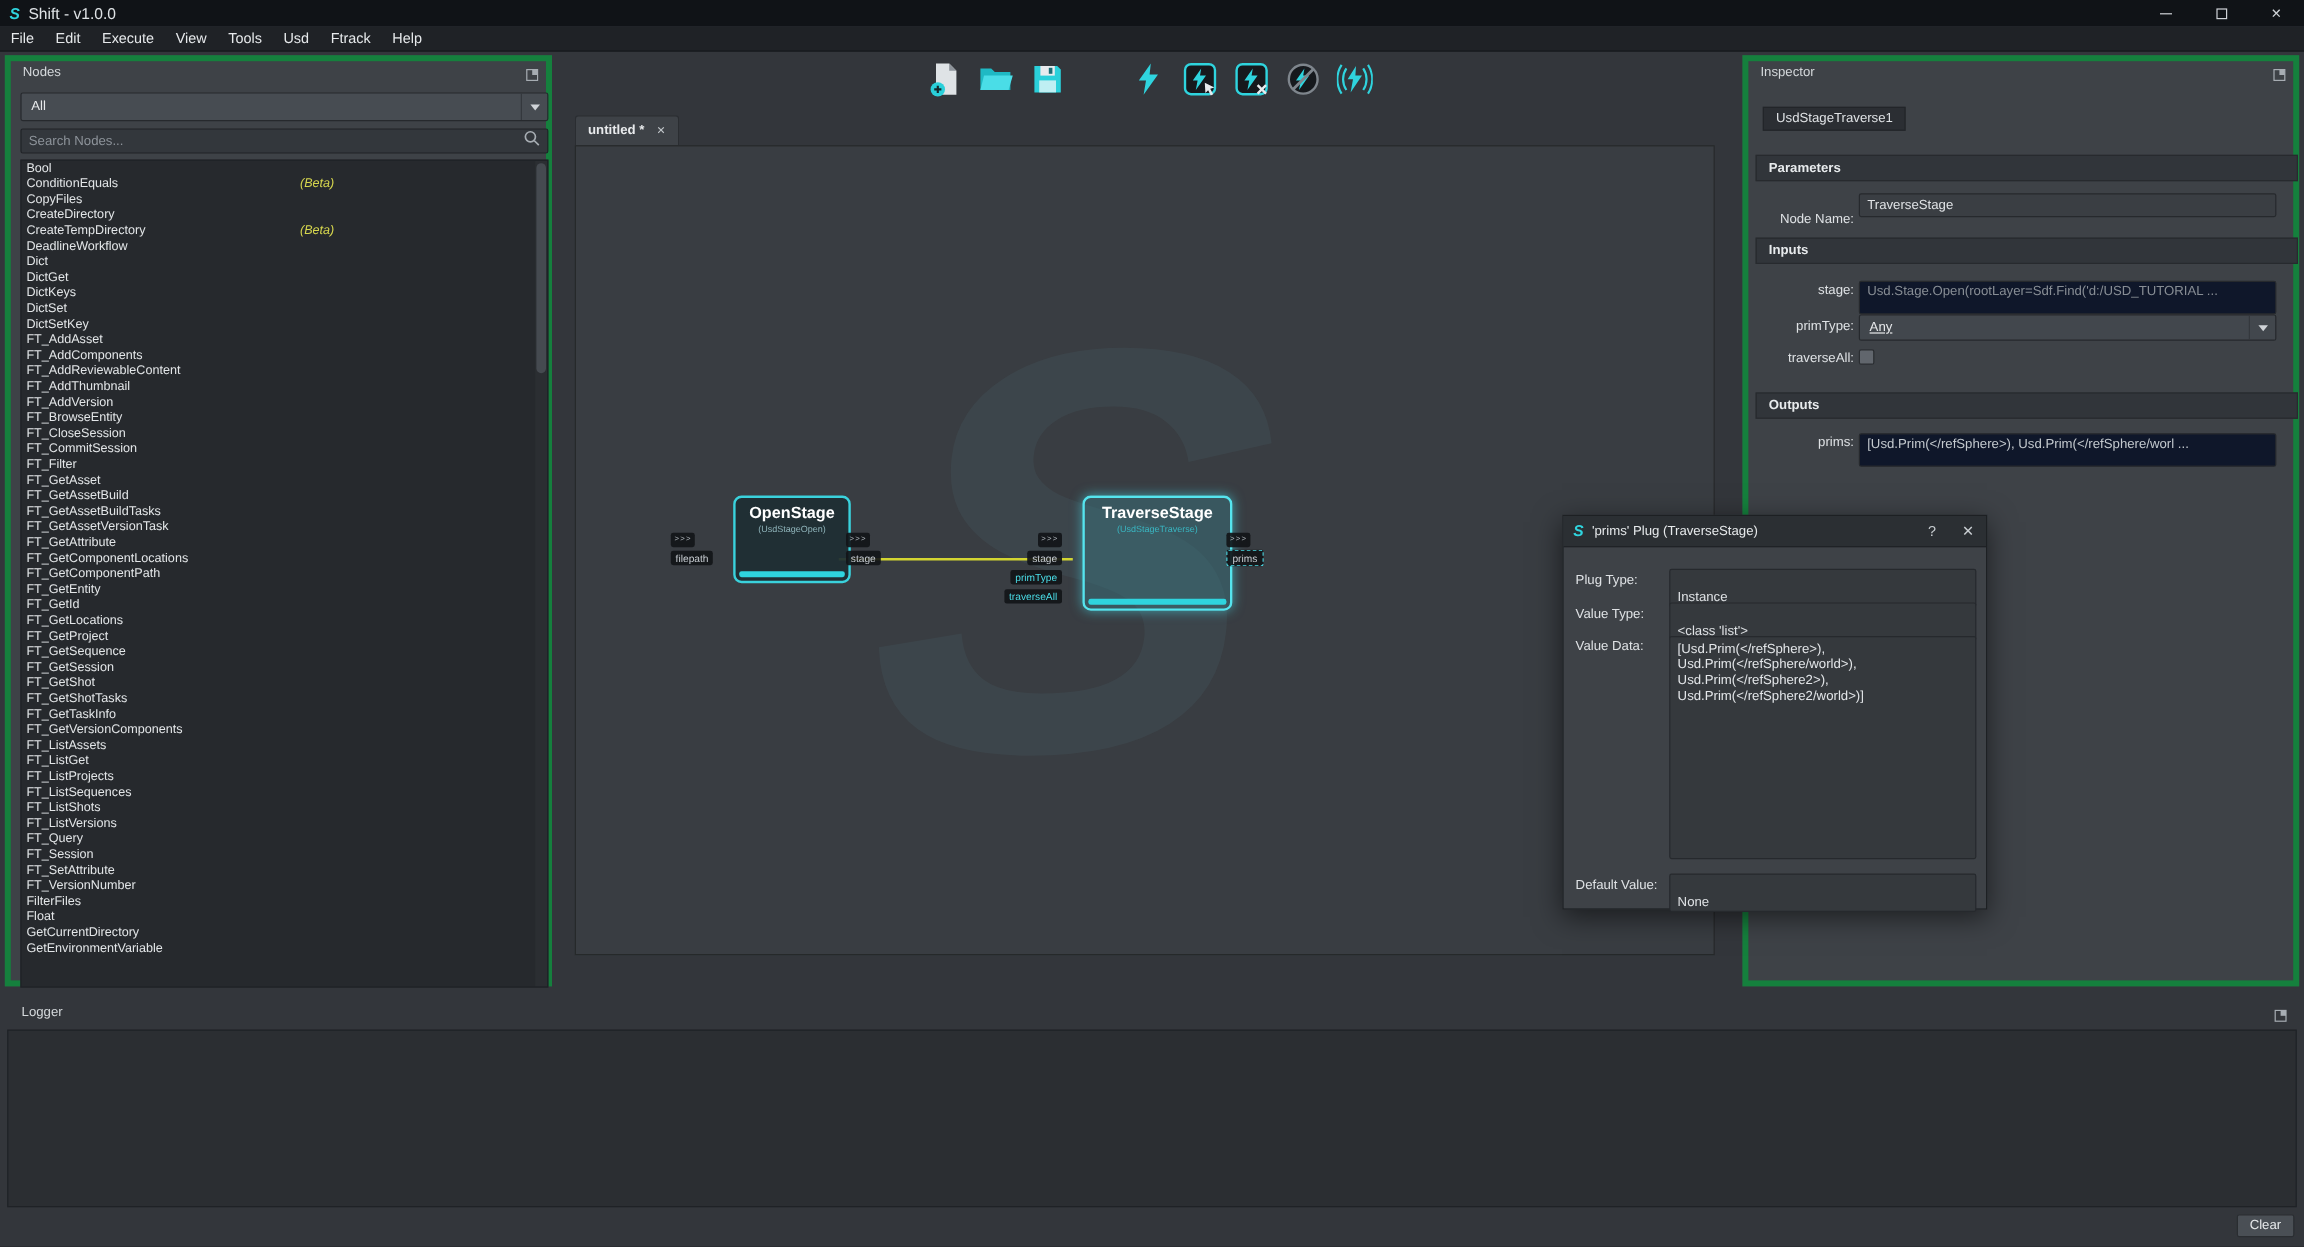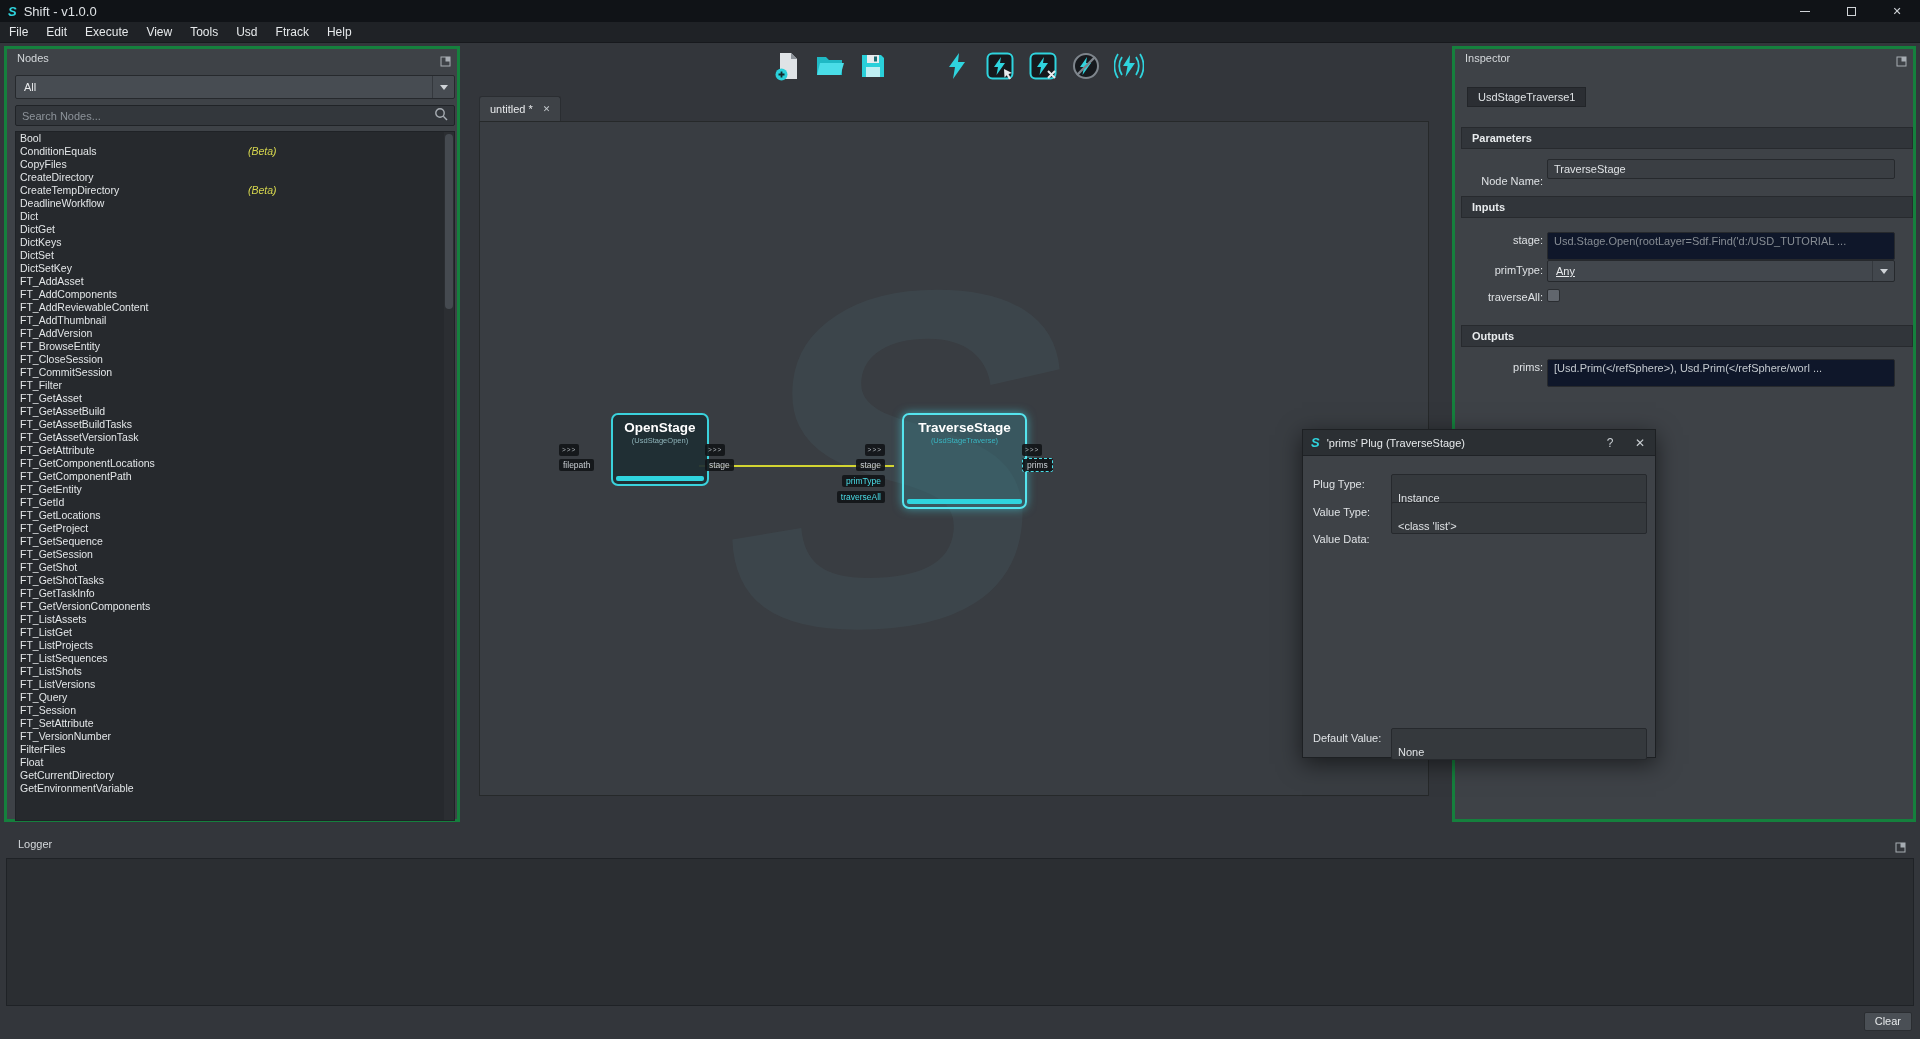--- a/index.html
+++ b/index.html
@@ -13,21 +13,21 @@
   .win-btns { position:absolute; right:0; top:0; height:22px; display:flex; }
   .win-btn { width:46px; height:22px; display:flex; align-items:center; justify-content:center; color:#cfd3d7; font-size:11px; }
   .win-min-bar { width:10px; height:1px; background:#cfd3d7; }
   .win-max-box { width:9px; height:9px; border:1px solid #cfd3d7; }
 
   
   .menubar { position:absolute; left:0; top:22px; width:1920px; height:21px; background:#1f2226; display:flex; align-items:center; border-bottom:1px solid #17191d; }
   .menu-item { font-size:12px; color:#e6e9eb; padding:4px 9px; height:34px; display:flex; align-items:center; }
 
   
-  .panel { position:absolute; background:#3e4247; border:3px solid #15803d; }
+  .panel { position:absolute; background:#3e4247; border:5px solid #15803d; }
   .panel-title { position:absolute; left:10px; top:3px; font-size:11px; color:#d4d8db; }
   .undock { position:absolute; right:6px; top:4px; width:11px; height:11px; }
 
   
   .nodes-panel { left:4px; top:46px; width:456px; height:776px; }
   .combo { position:absolute; left:8px; top:26px; width:440px; height:24px; background:#474c52; border:1px solid #26292d; border-radius:2px; display:flex; align-items:center; }
   .combo-text { font-size:11px; color:#e8eaec; padding-left:8px; flex:1; }
   .combo-arrow-box { width:22px; height:100%; display:flex; align-items:center; justify-content:center; border-left:1px solid #34383d; }
   .tri-down { width:0; height:0; border-left:4px solid transparent; border-right:4px solid transparent; border-top:5px solid #cfd3d7; }
   .searchbox { position:absolute; left:8px; top:56px; width:440px; height:21px; background:#33373c; border:1px solid #202327; border-radius:2px; display:flex; align-items:center; }
@@ -40,21 +40,21 @@
   .scroll-track { position:absolute; right:0; top:0; width:10px; height:100%; background:#2b2e32; }
   .scroll-thumb { position:absolute; right:1px; top:2px; width:8px; height:175px; background:#454a50; border-radius:4px; }
 
   
   .toolbar { position:absolute; left:464px; top:48px; width:988px; height:36px; display:flex; align-items:center; justify-content:center; gap:13px; }
   .tool-gap { width:28px; }
   .tool-ic { width:30px; height:30px; display:flex; align-items:center; justify-content:center; }
 
   
   .tab { position:absolute; left:479px; top:96px; height:25px; background:#3e4247; border:1px solid #2a2d31; border-bottom:none; border-radius:3px 3px 0 0; display:flex; align-items:center; padding:0 10px; gap:10px; }
-  .tab-label { font-size:11px; color:#e8eaec; }
+  .tab-label { font-size:11px; color:#e8eaec;font-weight:bold; }
   .tab-close { font-size:9px; color:#c3c8cc; }
   .canvas { position:absolute; left:479px; top:121px; width:950px; height:675px; background:#393d42; border:1px solid #26292a; overflow:hidden; }
   .watermark { position:absolute; left:255px; top:60px; font-size:480px; font-weight:bold; font-style:italic; color:rgba(110,185,200,0.07); transform:skewX(-6deg); user-select:none; }
   .wire-svg { position:absolute; left:0; top:0; width:950px; height:675px; }
 
   .gnode { position:absolute; border-radius:7px;margin-left:10px; }
   .gnode-open { left:121px; top:291px; width:98px; height:73px; background:rgba(30,46,52,0.93); border:2px solid #3ad2dc; }
   .gnode-trav { left:412px; top:291px; width:125px; height:96px; background:rgba(58,120,130,0.45); border:2px solid #55e4ee; box-shadow:0 0 10px rgba(70,225,240,0.55); }
   .gnode-title { text-align:center; font-size:13.5px; font-weight:bold; color:#ffffff; margin-top:5px; }
   .gnode-sub { text-align:center; font-size:7.5px; color:#8fb4ba; margin-top:1px; }
@@ -550,20 +550,21 @@
     <span class="dlg-btn">✕</span>
   </div>
 
   <span class="dlg-label" style="top:48px;">Plug Type:</span>
   <div class="dlg-input" style="top:44px;">Instance</div>
 
   <span class="dlg-label" style="top:76px;">Value Type:</span>
   <div class="dlg-input" style="top:72px;">&lt;class 'list'&gt;</div>
 
   <span class="dlg-label" style="top:103px;">Value Data:</span>
+  <div class="dlg-textarea">[Usd.Prim(&lt;/refSphere&gt;), Usd.Prim(&lt;/refSphere/world&gt;), Usd.Prim(&lt;/refSphere2&gt;), Usd.Prim(&lt;/refSphere2/world&gt;)]</div>
 
   <span class="dlg-label" style="top:302px;">Default Value:</span>
   <div class="dlg-input" style="top:298px;">None</div>
 </div>
 
 <div class="logger-hdr">
   <span class="panel-title">Logger</span>
   <span class="undock">
     <svg viewBox="0 0 11 11" width="11" height="11">
         <rect x="1" y="1" width="9" height="9" fill="none" stroke="#a7adb3"></rect>

